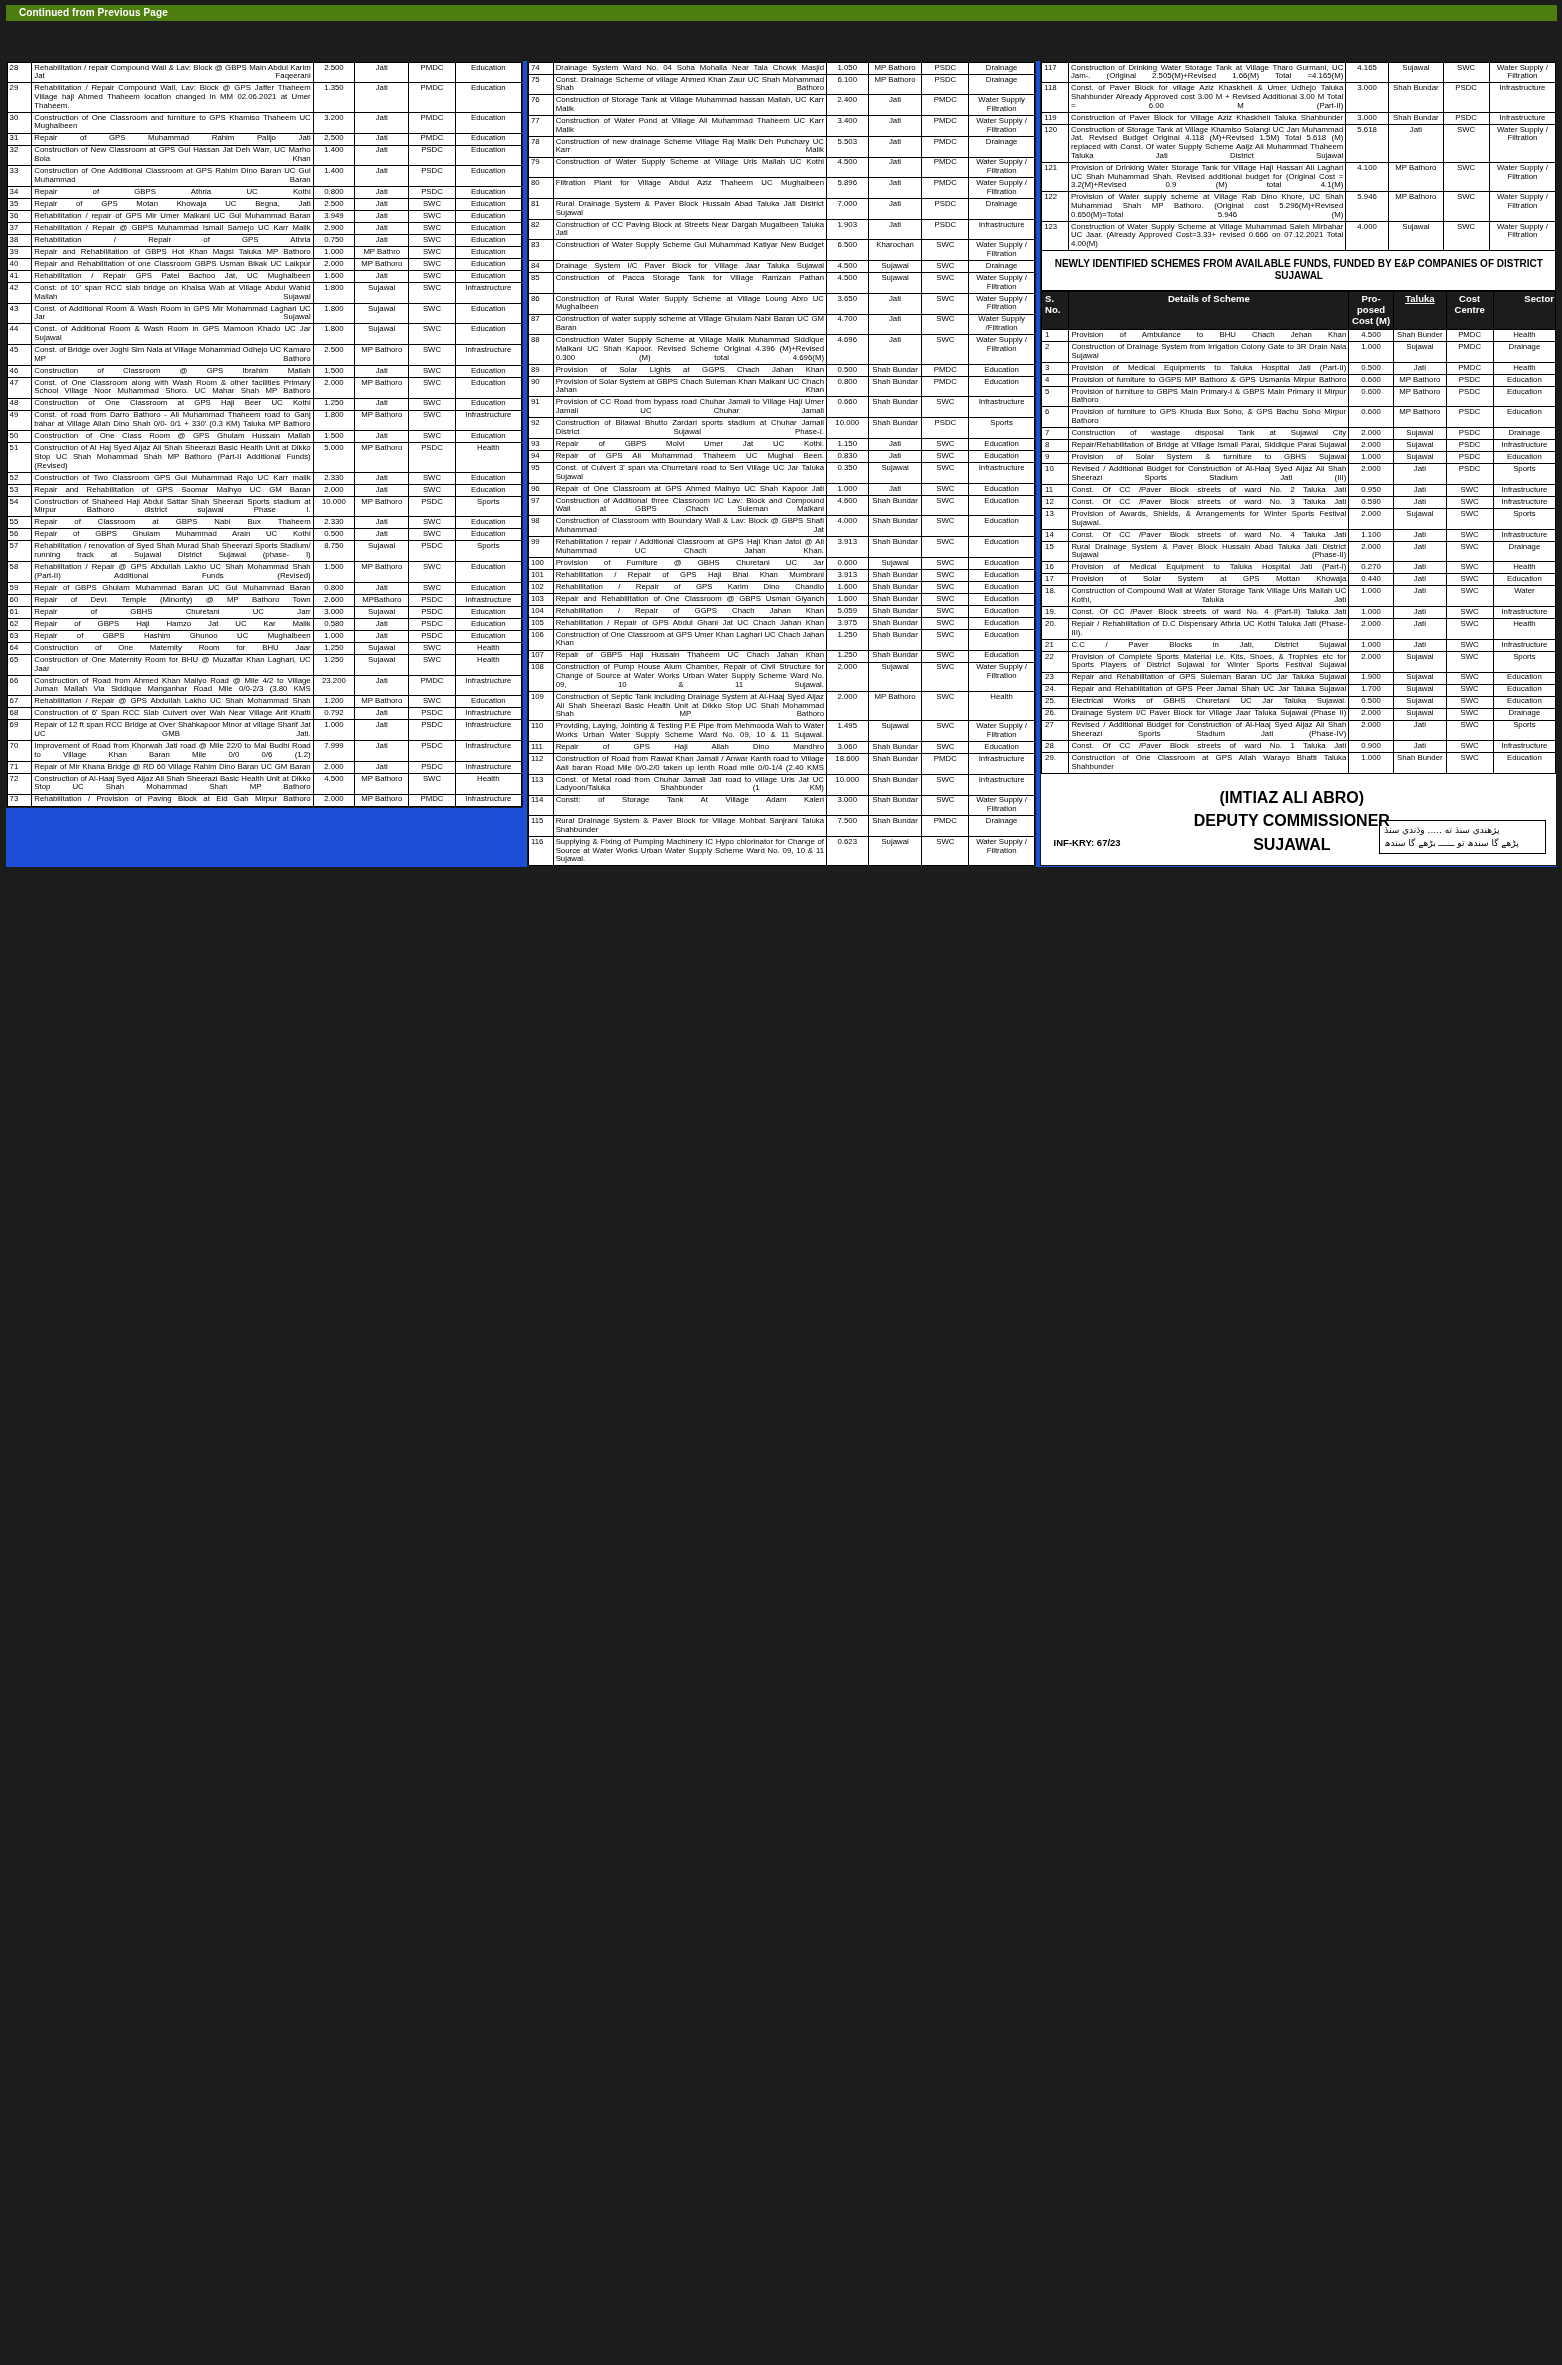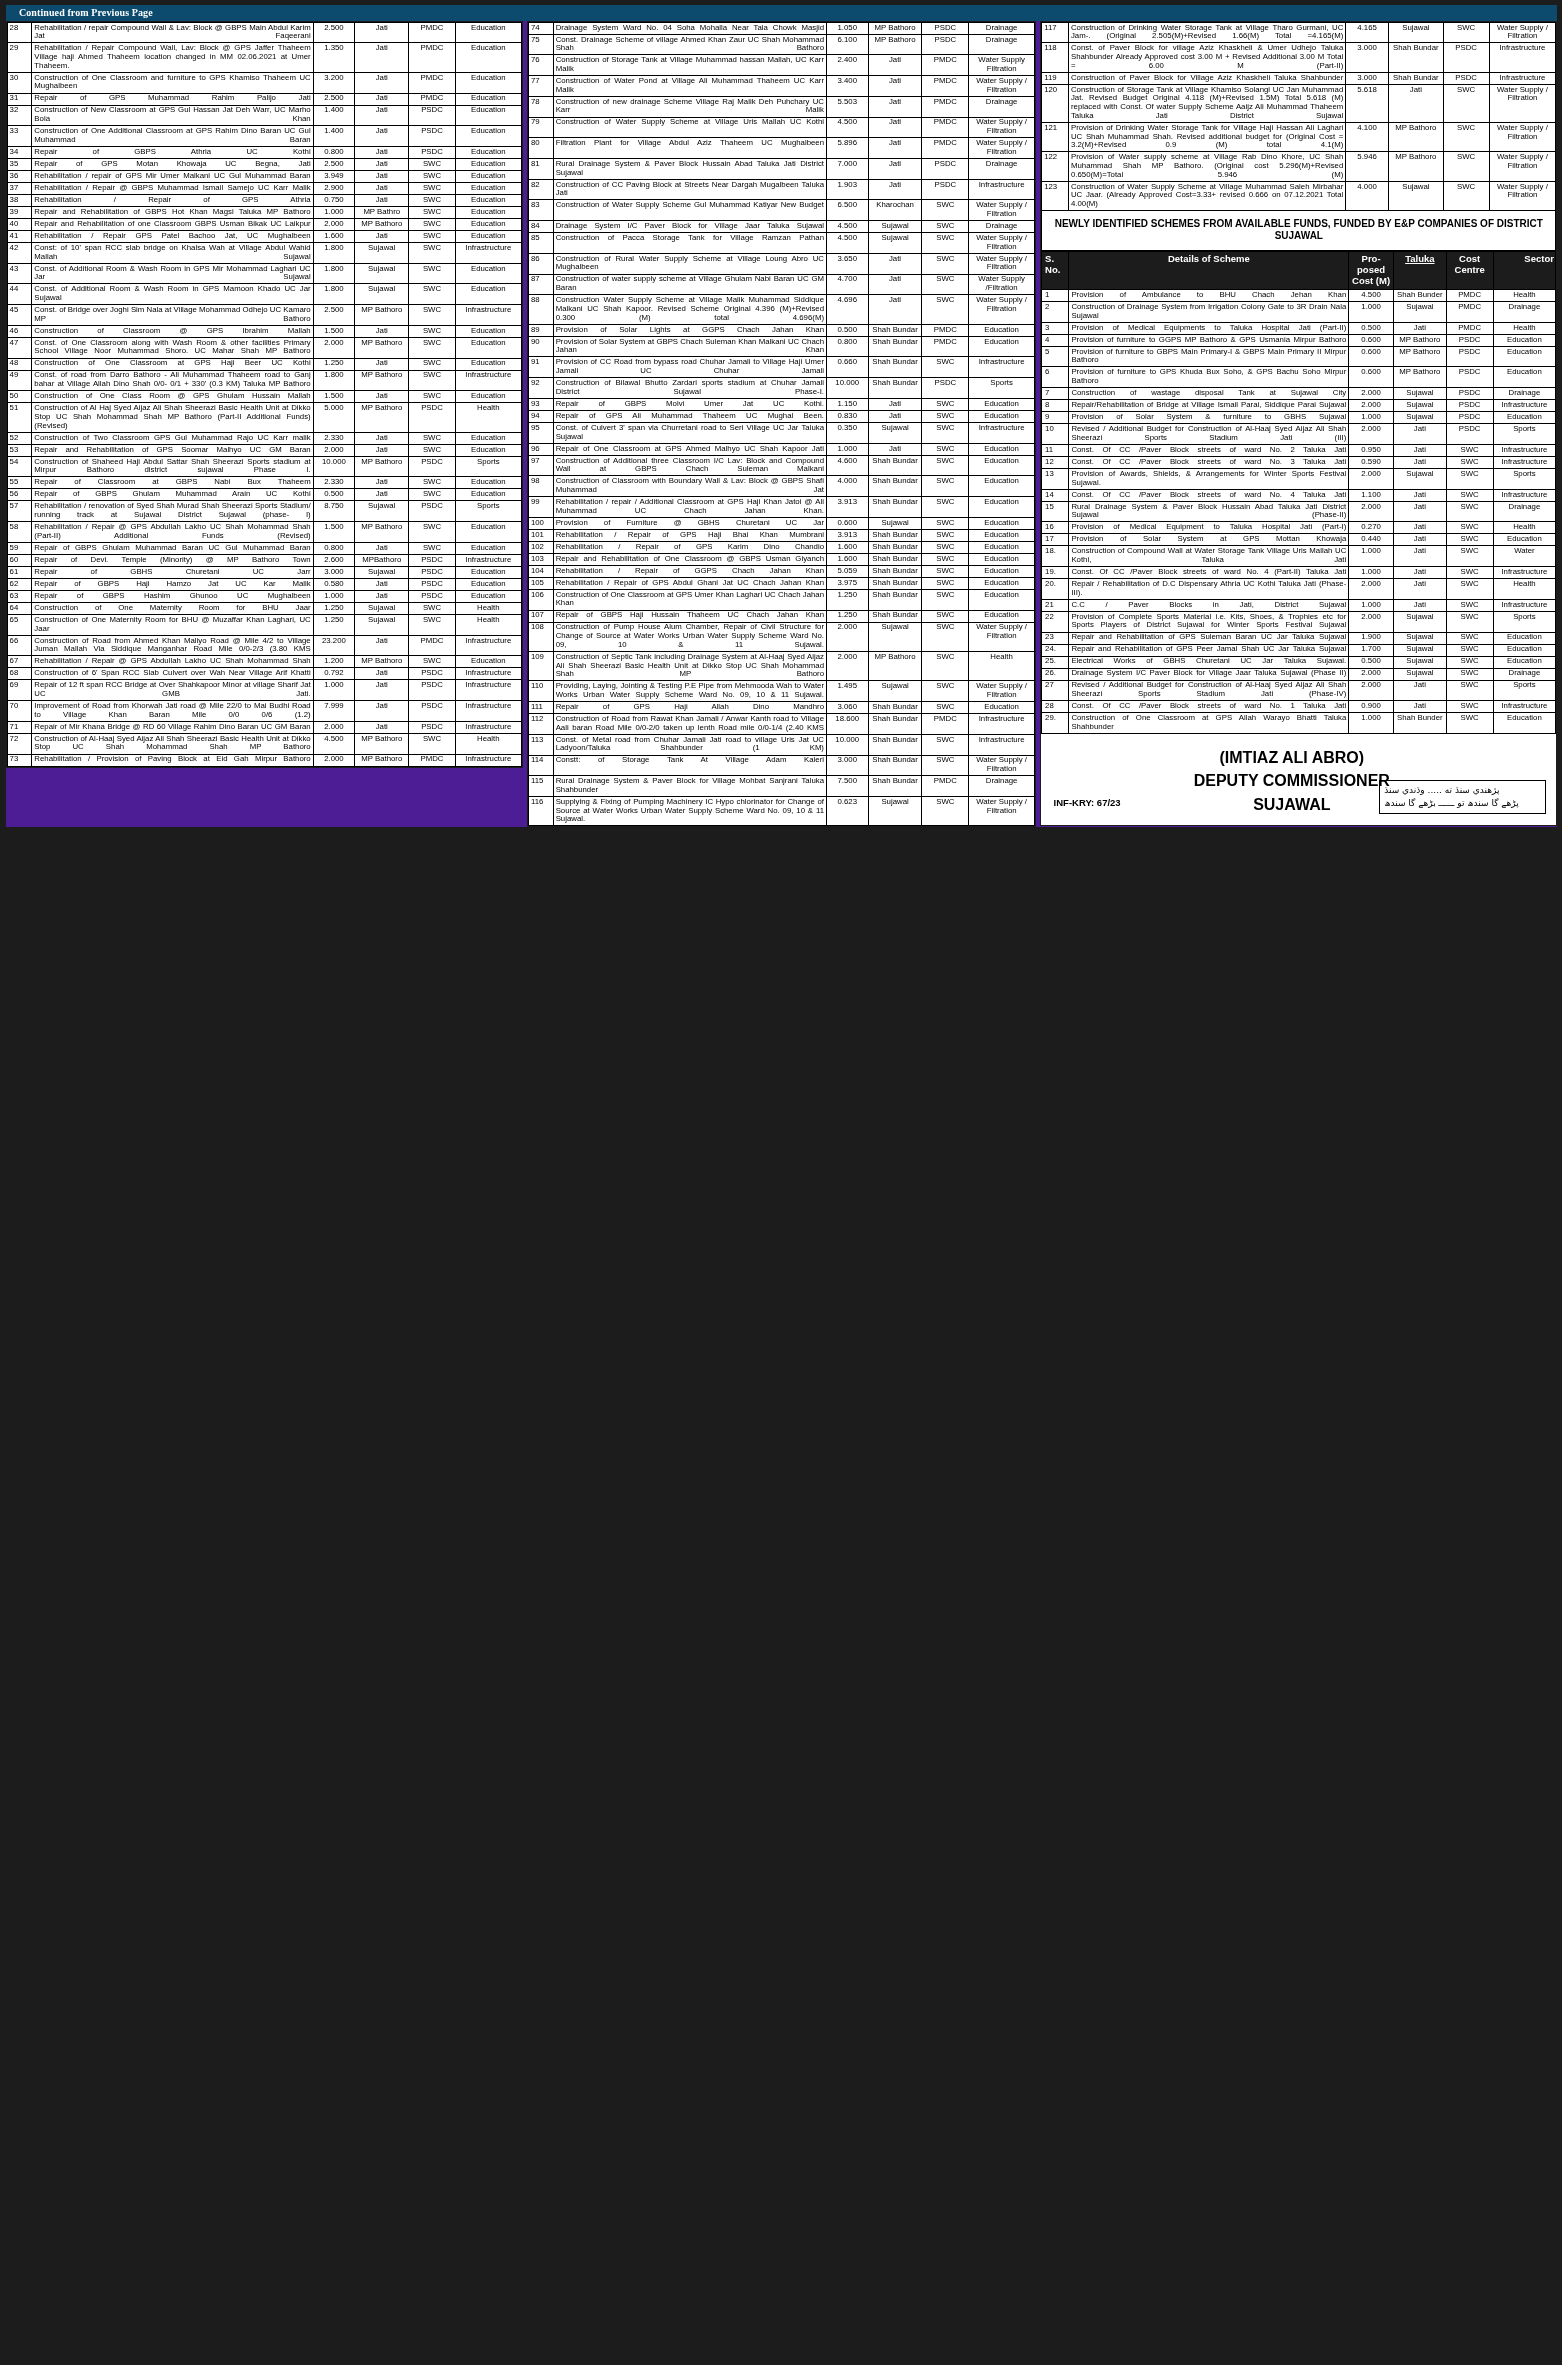--- a/index.html
+++ b/index.html
@@ -9,27 +9,28 @@
     font-family:"Liberation Sans", sans-serif;
     color:#000;
     -webkit-font-smoothing:none;
   }
   #page{
     position:relative;width:1563px;height:2501px;
     background:#1c1c1c;box-sizing:border-box;
     padding:4.7px 5.7px 5.7px 5.7px;
   }
   .continued-bar{
-    height:16px;background:#0c4a6e;color:#fff;
+    height:16px;background:#4d7c0f;color:#fff;
     font-size:10px;font-weight:bold;line-height:16px;
-    padding-left:13.2px;letter-spacing:0.1px;font-family:Liberation Serif, serif;
+    padding-left:13.2px;letter-spacing:0.1px;
   }
   .cols{
     display:flex;gap:0;align-items:flex-start;
-    background:#4c1d95;
+    background:#1d4ed8;
+    margin-top:40px;
   }
   .col{
     background:#fff;
     box-sizing:border-box;
     border:1.4px solid #1c1c1c;
   }
   .col-1{width:518px;margin-right:4.3px;}
   .col-2{width:510px;margin-right:4.3px;}
   .col-3{width:518px;}
   table.sch{

